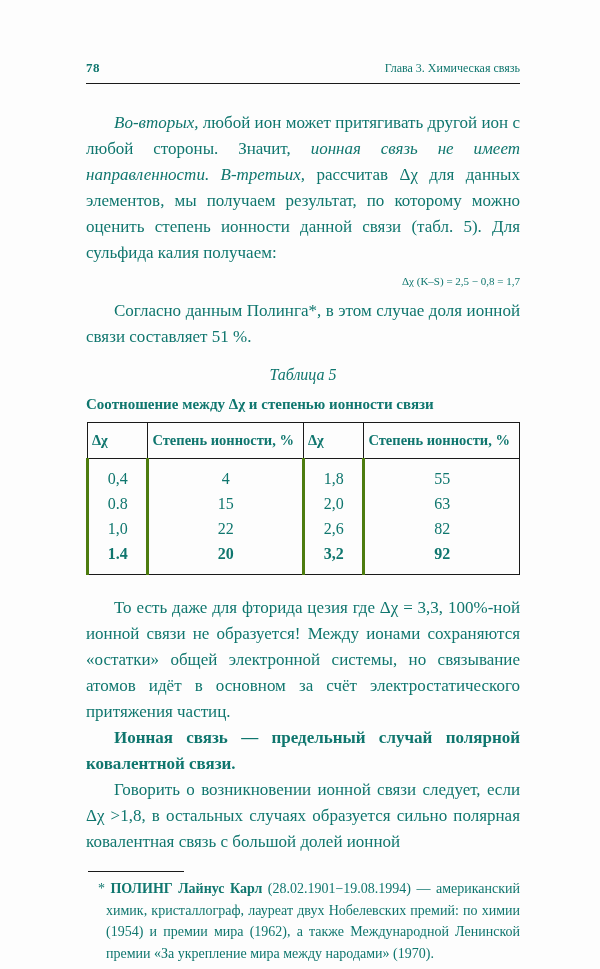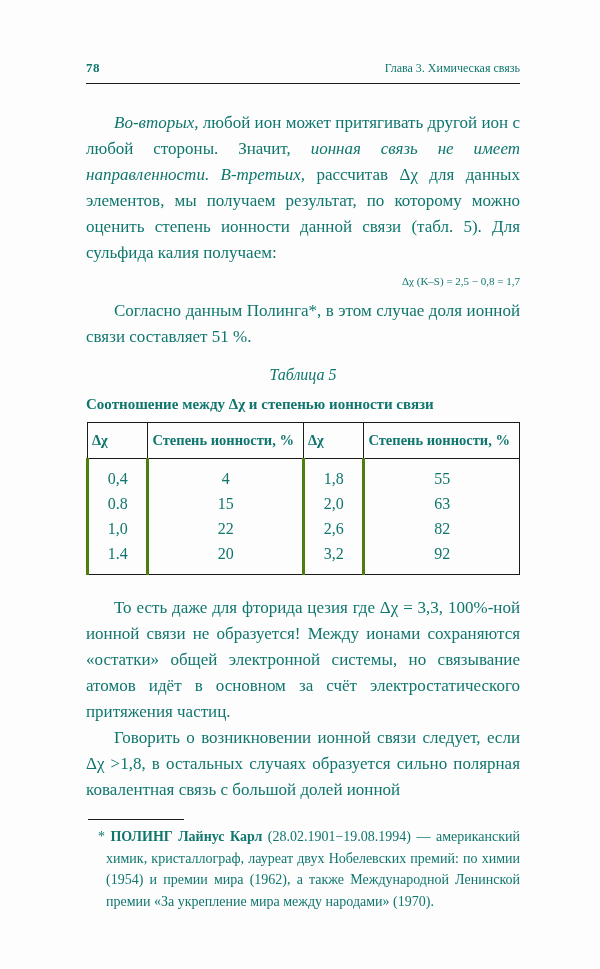--- a/index.html
+++ b/index.html
@@ -61,21 +61,21 @@
   }
   table.ionicity td {
     border-left: 3px solid #4d7c0f;
     border-right: 1px solid #1a1a1a;
     font-size: 16px;
     line-height: 25px;
     padding: 0 4px;
     text-align: center;
   }
   table.ionicity tr.first td { padding-top: 7px; }
-  table.ionicity tr.last td { padding-bottom: 8px; }
+  table.ionicity tr.last td { padding-bottom: 8px; font-weight: bold; }
   col.narrow { width: 14%; }
   col.wide { width: 36%; }
   .footnote-block { margin-top: 16px; }
   .footnote-rule {
     width: 96px; height: 0;
     border-top: 1.2px solid #1a1a1a;
     margin: 0 0 6px 2px;
   }
   p.footnote {
     margin: 0 0 0 6px;
@@ -147,20 +147,21 @@
           <td>1.4</td>
           <td>20</td>
           <td>3,2</td>
           <td>92</td>
         </tr>
       </tbody>
     </table>
 
     <p class="body indent">То есть даже для фторида цезия где Δχ = 3,3, 100%-ной ионной связи не образуется! Между ионами сохраняются «остатки» общей электронной системы, но связывание атомов идёт в основном за счёт электростатического притяжения частиц.</p>
 
+    <p class="body indent bold-para">Ионная связь — предельный случай полярной ковалентной связи.</p>
 
     <p class="body indent">Говорить о возникновении ионной связи следует, если Δχ &gt;1,8, в остальных случаях образуется сильно полярная ковалентная связь с большой долей ионной</p>
 
     <div class="footnote-block">
       <div class="footnote-rule"></div>
       <p class="footnote"><span>*</span><b> ПОЛИНГ Лайнус Карл</b><span> (28.02.1901−19.08.1994) — американский химик, кристаллограф, лауреат двух Нобелевских премий: по химии (1954) и премии мира (1962), а также Международной Ленинской премии «За укрепление мира между народами» (1970).</span></p>
     </div>
 
   </main>
 </div>

